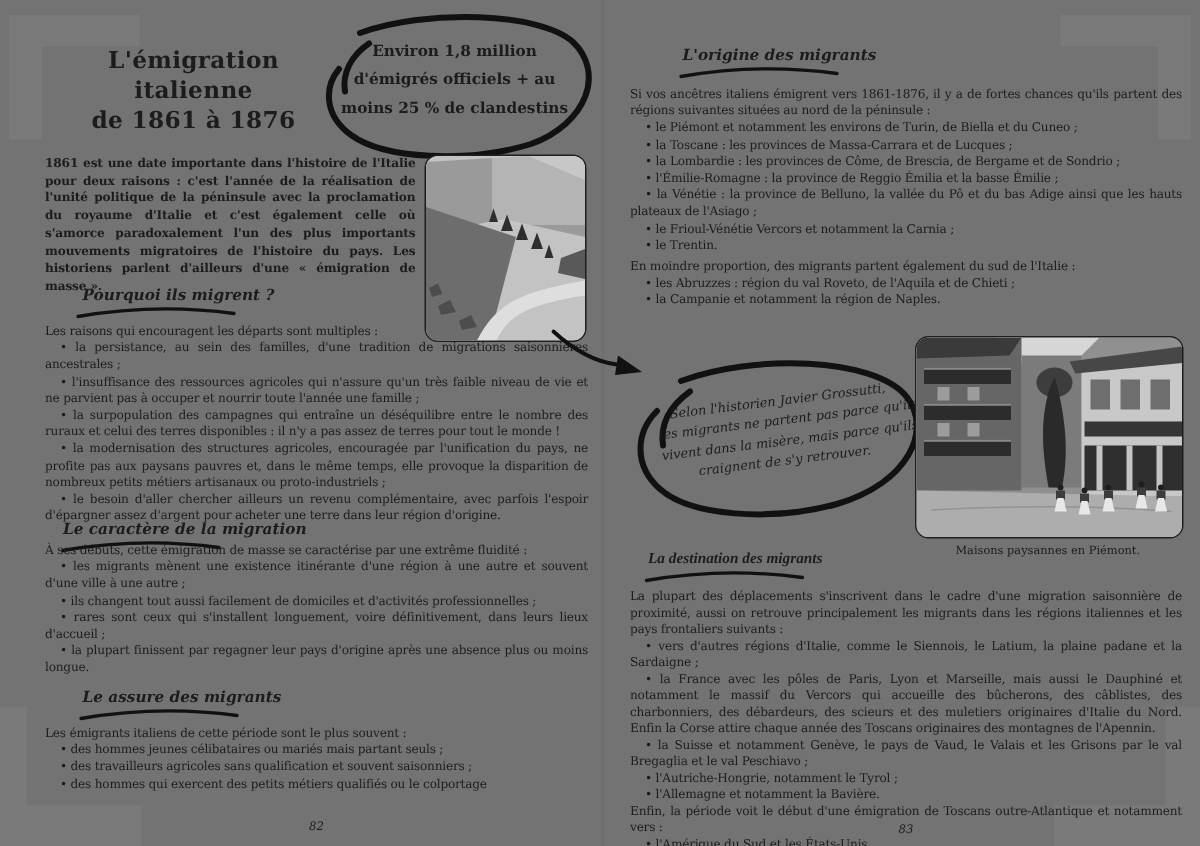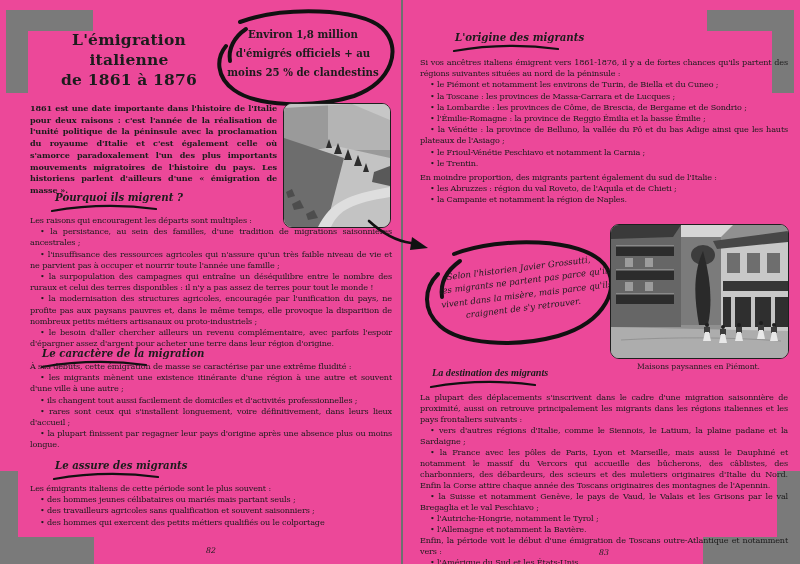--- a/index.html
+++ b/index.html
@@ -1,16 +1,16 @@
 <!DOCTYPE html>
 <html><head>
 <meta charset="utf-8">
 <style>
   html,body{margin:0;padding:0;background:#e8e8e8;}
-  .spread{position:relative;width:800px;height:564px;background:#ec4899;overflow:hidden;
+  .spread{position:relative;width:800px;height:564px;background:#737373;overflow:hidden;
           font-family:"DejaVu Serif", serif;color:#1c1c1c;}
   .abs{position:absolute;}
   .corner{position:absolute;background:#7a7a7a;}
   .divider{position:absolute;left:401px;top:0;width:2px;height:564px;background:#6f6f6f;}
 
   .title{font-weight:bold;font-size:15.5px;line-height:1.3;text-align:center;letter-spacing:.2px;}
 
   .intro{font-weight:bold;font-size:8.1px;line-height:11.7px;text-align:justify;letter-spacing:-0.1px;}
 
   .h{font-style:italic;font-weight:bold;font-size:10.2px;white-space:nowrap;}
@@ -137,21 +137,21 @@
   <svg class="abs swoosh" style="left:452px;top:44px;" width="108" height="9" viewBox="0 0 108 9">
     <path d="M2,7 Q54,-2 106,5" fill="none" stroke="#111" stroke-width="2.2" stroke-linecap="round"></path>
   </svg>
   <div class="abs body-txt" style="left:420px;top:57px;width:368px;">
     <p>Si vos ancêtres italiens émigrent vers 1861-1876, il y a de fortes chances qu'ils partent des régions suivantes situées au nord de la péninsule :</p>
     <p class="b">le Piémont et notamment les environs de Turin, de Biella et du Cuneo ;</p>
     <p class="b">la Toscane : les provinces de Massa-Carrara et de Lucques ;</p>
     <p class="b">la Lombardie : les provinces de Côme, de Brescia, de Bergame et de Sondrio ;</p>
     <p class="b">l'Émilie-Romagne : la province de Reggio Émilia et la basse Émilie ;</p>
     <p class="b">la Vénétie : la province de Belluno, la vallée du Pô et du bas Adige ainsi que les hauts plateaux de l'Asiago ;</p>
-    <p class="b">le Frioul-Vénétie Peschiavo et notamment la Carnia ;</p>
+    <p class="b">le Frioul-Vénétie Vercors et notamment la Carnia ;</p>
     <p class="b">le Trentin.</p>
     <p class="gap">En moindre proportion, des migrants partent également du sud de l'Italie :</p>
     <p class="b">les Abruzzes : région du val Roveto, de l'Aquila et de Chieti ;</p>
     <p class="b">la Campanie et notamment la région de Naples.</p>
   </div>
 
   <svg class="abs" style="left:366px;top:218px;" width="66" height="36" viewBox="0 0 66 36">
     <path d="M3,3 C 16,15 30,23 45,25" fill="none" stroke="#111" stroke-width="2.6" stroke-linecap="round"></path>
     <polygon points="62,30 46,19 44,32" fill="#111"></polygon>
   </svg>

